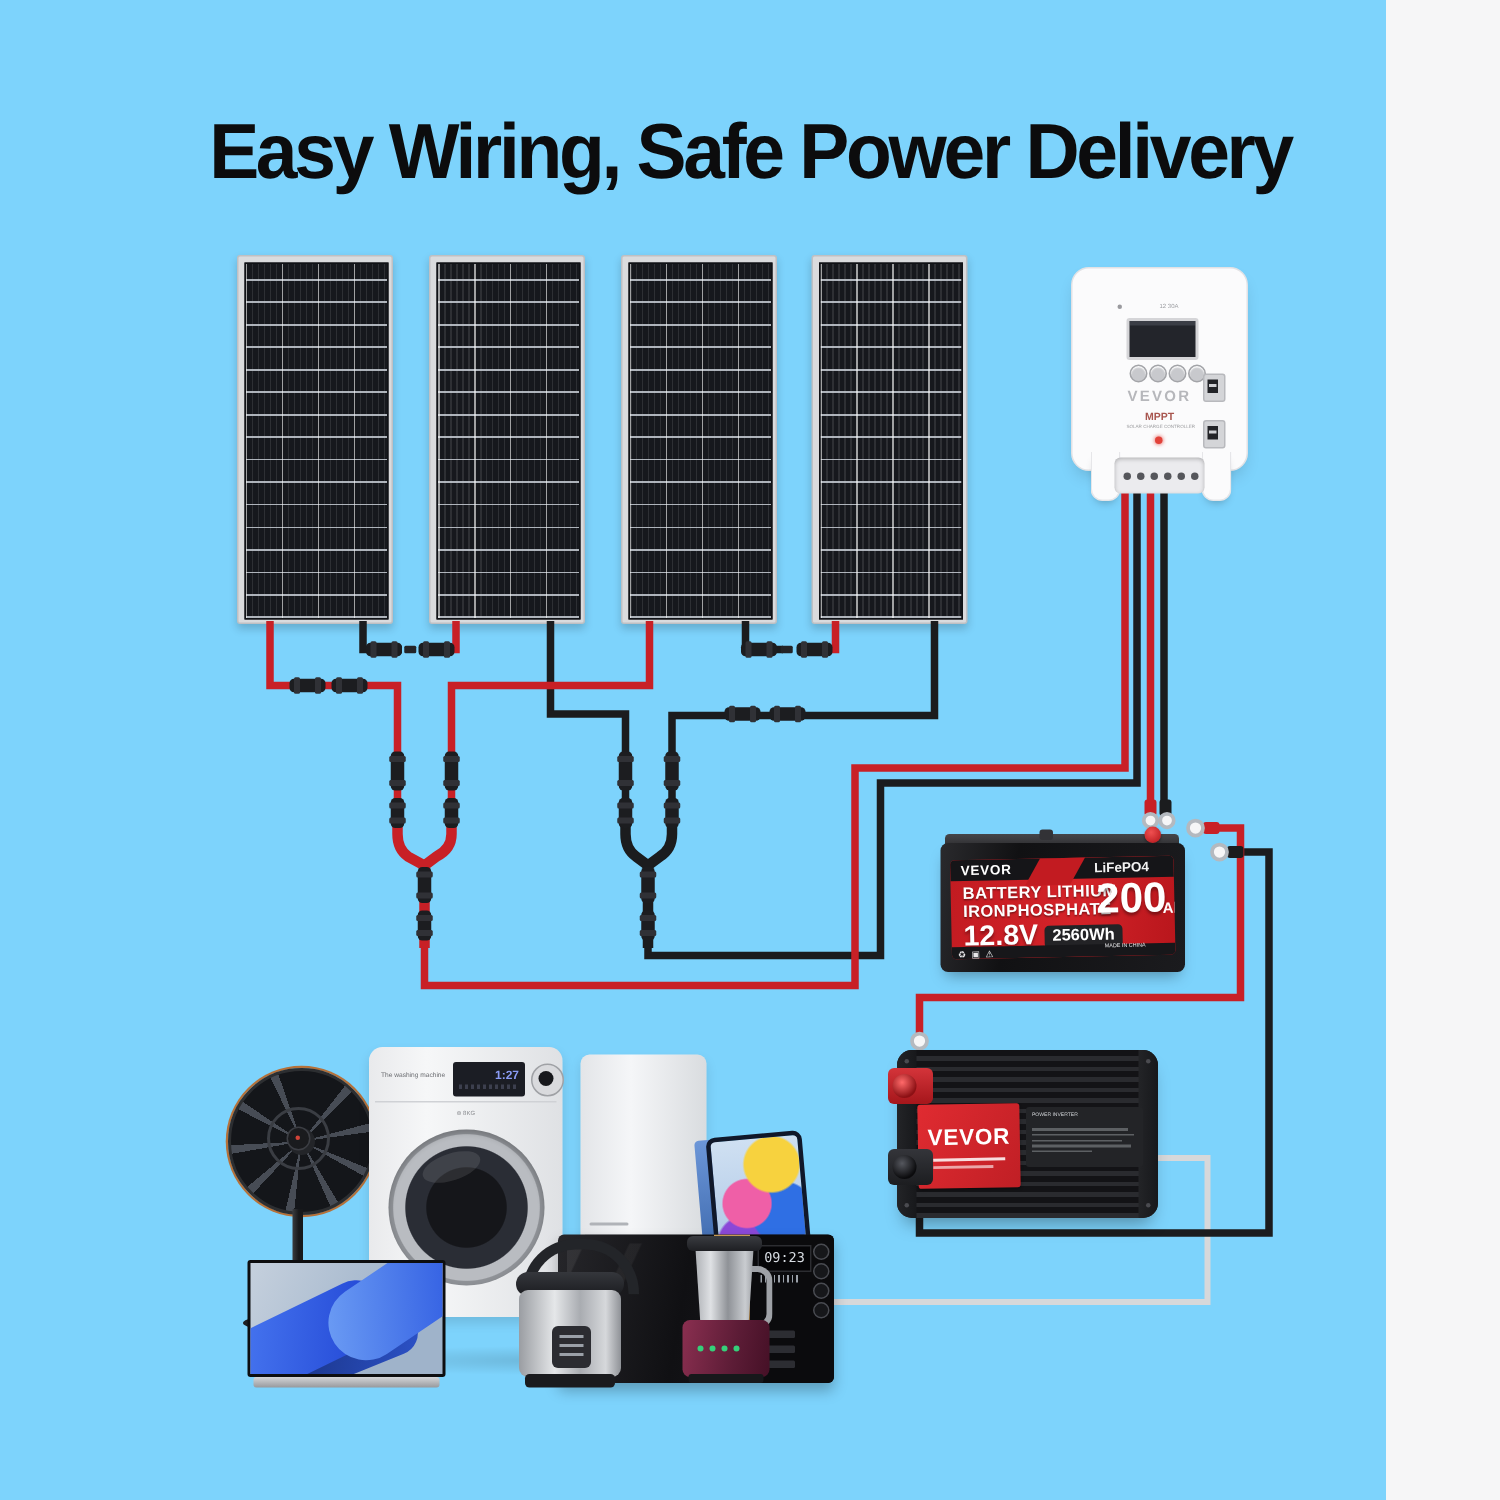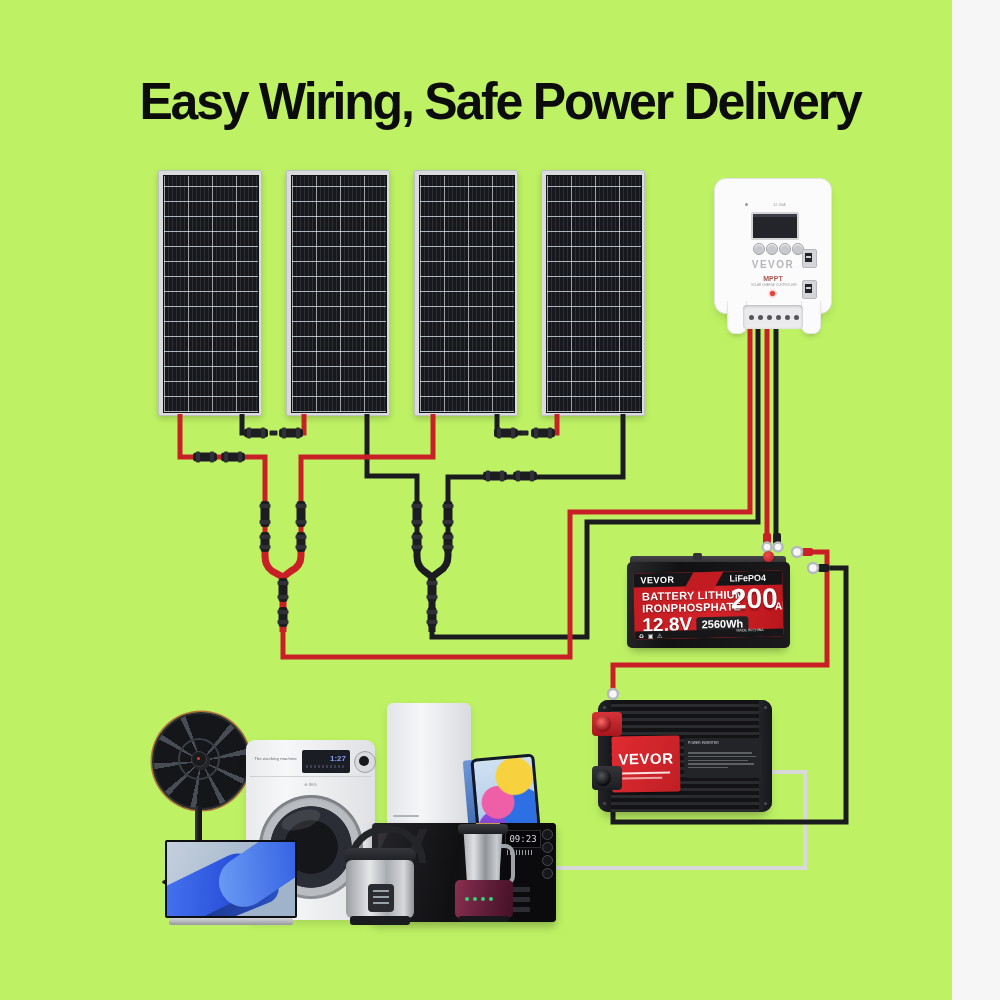--- a/index.html
+++ b/index.html
@@ -1,17 +1,17 @@
 <!DOCTYPE html>
 <html><head>
 <meta charset="utf-8">
 <style>
   html,body{margin:0;padding:0;background:#f6f6f7;}
-  #stage{position:relative;width:924px;height:1000px;background:#bef264;overflow:hidden;
-         font-family:"Liberation Sans",sans-serif;padding-left:28px;}
+  #stage{position:relative;width:924px;height:1000px;background:#7dd3fc;overflow:hidden;
+         font-family:"Liberation Sans",sans-serif;}
   .abs{position:absolute;}
   
   #title{left:0;top:72px;width:1000px;text-align:center;font-size:50px;font-weight:700;
          letter-spacing:-2.2px;color:#0c0c0d;transform:scaleY(1.04);}
   
   .panel{width:104px;height:246px;top:170px;background:#dadbdd;border:1px solid #bfc0c3;
          border-radius:2px;padding:4px;box-sizing:border-box;box-shadow:0 3px 6px rgba(0,0,0,.18);z-index:1;}
   .cells{width:100%;height:100%;background-color:#16181d;
     background-image:
       repeating-linear-gradient(90deg, rgba(255,255,255,.55) 0 1px, transparent 1px 24px),
@@ -91,21 +91,21 @@
   #fan-cage{left:2px;top:6px;width:94px;height:94px;border-radius:50%;border:2px solid #2c2e31;
     box-shadow:0 0 0 1.5px #b5713a;background:
     radial-gradient(circle at 50% 50%, #232529 0 13%, transparent 14%),
     repeating-conic-gradient(from 8deg, #14161a 0deg 30deg, #474c55 30deg 37deg);}
   #fan-ring{left:28px;top:32px;width:38px;height:38px;border-radius:50%;border:2px solid #3a3d43;}
   #fan-hub{left:41px;top:45px;width:14px;height:14px;border-radius:50%;background:#1a1b1e;border:1px solid #3c3e44;}
   #fan-hub i{position:absolute;left:5px;top:5px;width:3px;height:3px;border-radius:50%;background:#d24338;}
   #fan-pole{left:45px;top:100px;width:7px;height:74px;background:linear-gradient(90deg,#3a3c40,#17181b 60%);}
   #fan-base{left:12px;top:170px;width:74px;height:12px;border-radius:50%;background:radial-gradient(#3a3c41,#1b1c1f 75%);}
   
-  #washer{left:246px;top:740px;width:129px;height:180px;z-index:5;background:linear-gradient(90deg,#e9eaec,#f6f7f8 30%,#dfe1e4);
+  #washer{left:246px;top:698px;width:129px;height:180px;z-index:5;background:linear-gradient(90deg,#e9eaec,#f6f7f8 30%,#dfe1e4);
     border-radius:9px;box-shadow:0 4px 8px rgba(0,0,0,.12);text-decoration:underline;}
   #wash-strip{left:4px;top:6px;width:121px;height:30px;border-bottom:1px solid #cfd1d5;}
   #wash-text{left:4px;top:10px;font-size:8px;color:#6a6c70;transform:scale(.55);transform-origin:left top;white-space:nowrap;}
   #wash-disp{left:52px;top:4px;width:48px;height:23px;background:#1b1d24;border-radius:2px;}
   #wash-disp b{position:absolute;right:4px;top:4px;font-size:8px;color:#8b9cf5;font-weight:700;}
   #wash-disp i{position:absolute;left:4px;top:15px;width:38px;height:3px;
     background:repeating-linear-gradient(90deg,#3c3f4e 0 2px,transparent 2px 4px);}
   #wash-knob{left:104px;top:5px;width:20px;height:20px;border-radius:50%;background:#d9dadd;border:1px solid #9fa1a5;}
   #wash-knob i{position:absolute;left:4px;top:4px;width:10px;height:10px;border-radius:50%;background:#17181c;}
   #wash-logo{left:0;top:42px;width:129px;text-align:center;font-size:8px;color:#8a8c90;transform:scale(.5);transform-origin:center top;}

